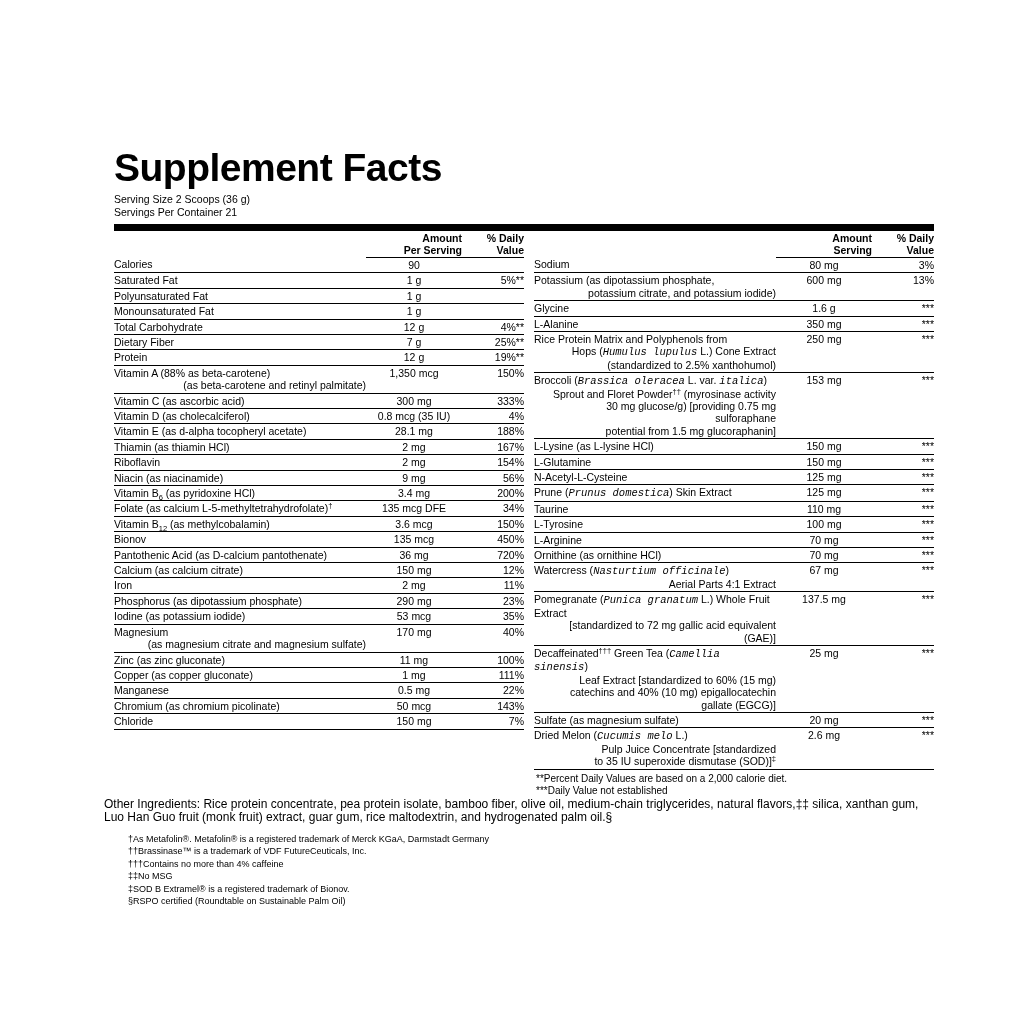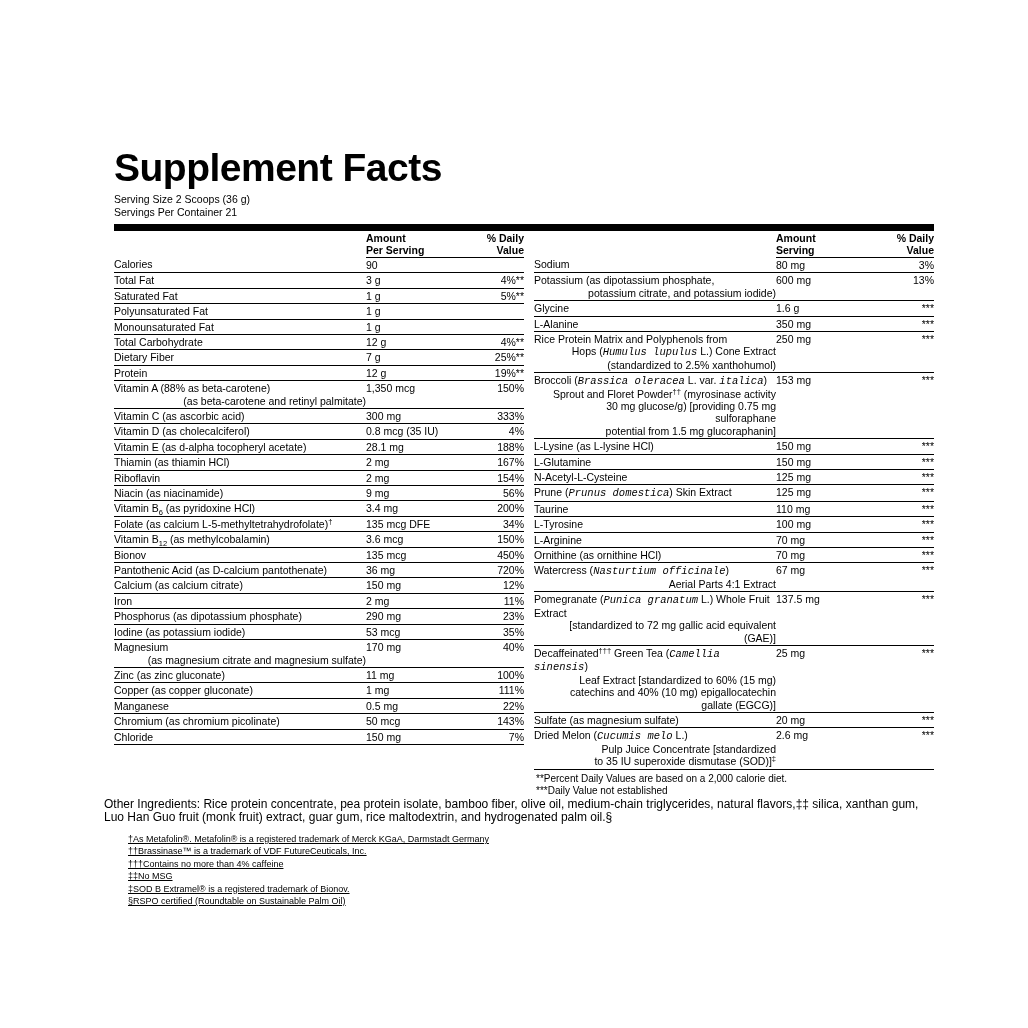--- a/index.html
+++ b/index.html
@@ -60,33 +60,34 @@
     font-size: 10.5px;
     line-height: 12.4px;
   }
   table.facts td {
     padding: 1px 0 1px 0;
     vertical-align: top;
     border-bottom: 1px solid #000;
   }
   td.name { padding-left: 2px; }
   td.amt {
-    text-align: left;
+    text-align: center;
     width: 96px;
     padding-right: 6px;
     white-space: nowrap;
   }
   td.dv {
     text-align: right;
     width: 62px;
     padding-right: 4px;
     white-space: nowrap;
   }
   .hdr td {
     font-weight: bold;
+    text-align: right;
     border-bottom: none;
     padding-bottom: 2px;
     line-height: 12px;
   }
   .hdr td.name { border-bottom: none; }
   .indent1 { padding-left: 12px; }
   .sub { padding-left: 16px; display: block; text-align: right; }
   i { font-style: italic; font-family: Liberation Mono, monospace; }
   sup { font-size: 7.5px; vertical-align: super; line-height: 0; }
   sub { font-size: 7.5px; vertical-align: sub; line-height: 0; }
@@ -111,21 +112,20 @@
     font-size: 12px;
     line-height: 13.2px;
   }
   .trademarks {
     position: absolute;
     left: 128px;
     top: 833px;
     width: 700px;
     font-size: 9px;
     line-height: 12.4px;
-    text-decoration: underline;
   }
   .tm-line { white-space: nowrap; }
 </style>
 </head>
 <body>
 
 <div class="page">
 
   <div class="panel">
 
@@ -152,25 +152,20 @@
               <span>Value</span>
             </td>
           </tr>
 
           <tr>
             <td class="name">Calories</td>
             <td class="amt">90</td>
             <td class="dv"></td>
           </tr>
           <tr>
-            <td class="name">Total Fat</td>
-            <td class="amt">3 g</td>
-            <td class="dv">4%**</td>
-          </tr>
-          <tr>
             <td class="name indent1">Saturated Fat</td>
             <td class="amt">1 g</td>
             <td class="dv">5%**</td>
           </tr>
           <tr>
             <td class="name indent1">Polyunsaturated Fat</td>
             <td class="amt">1 g</td>
             <td class="dv"></td>
           </tr>
           <tr>

